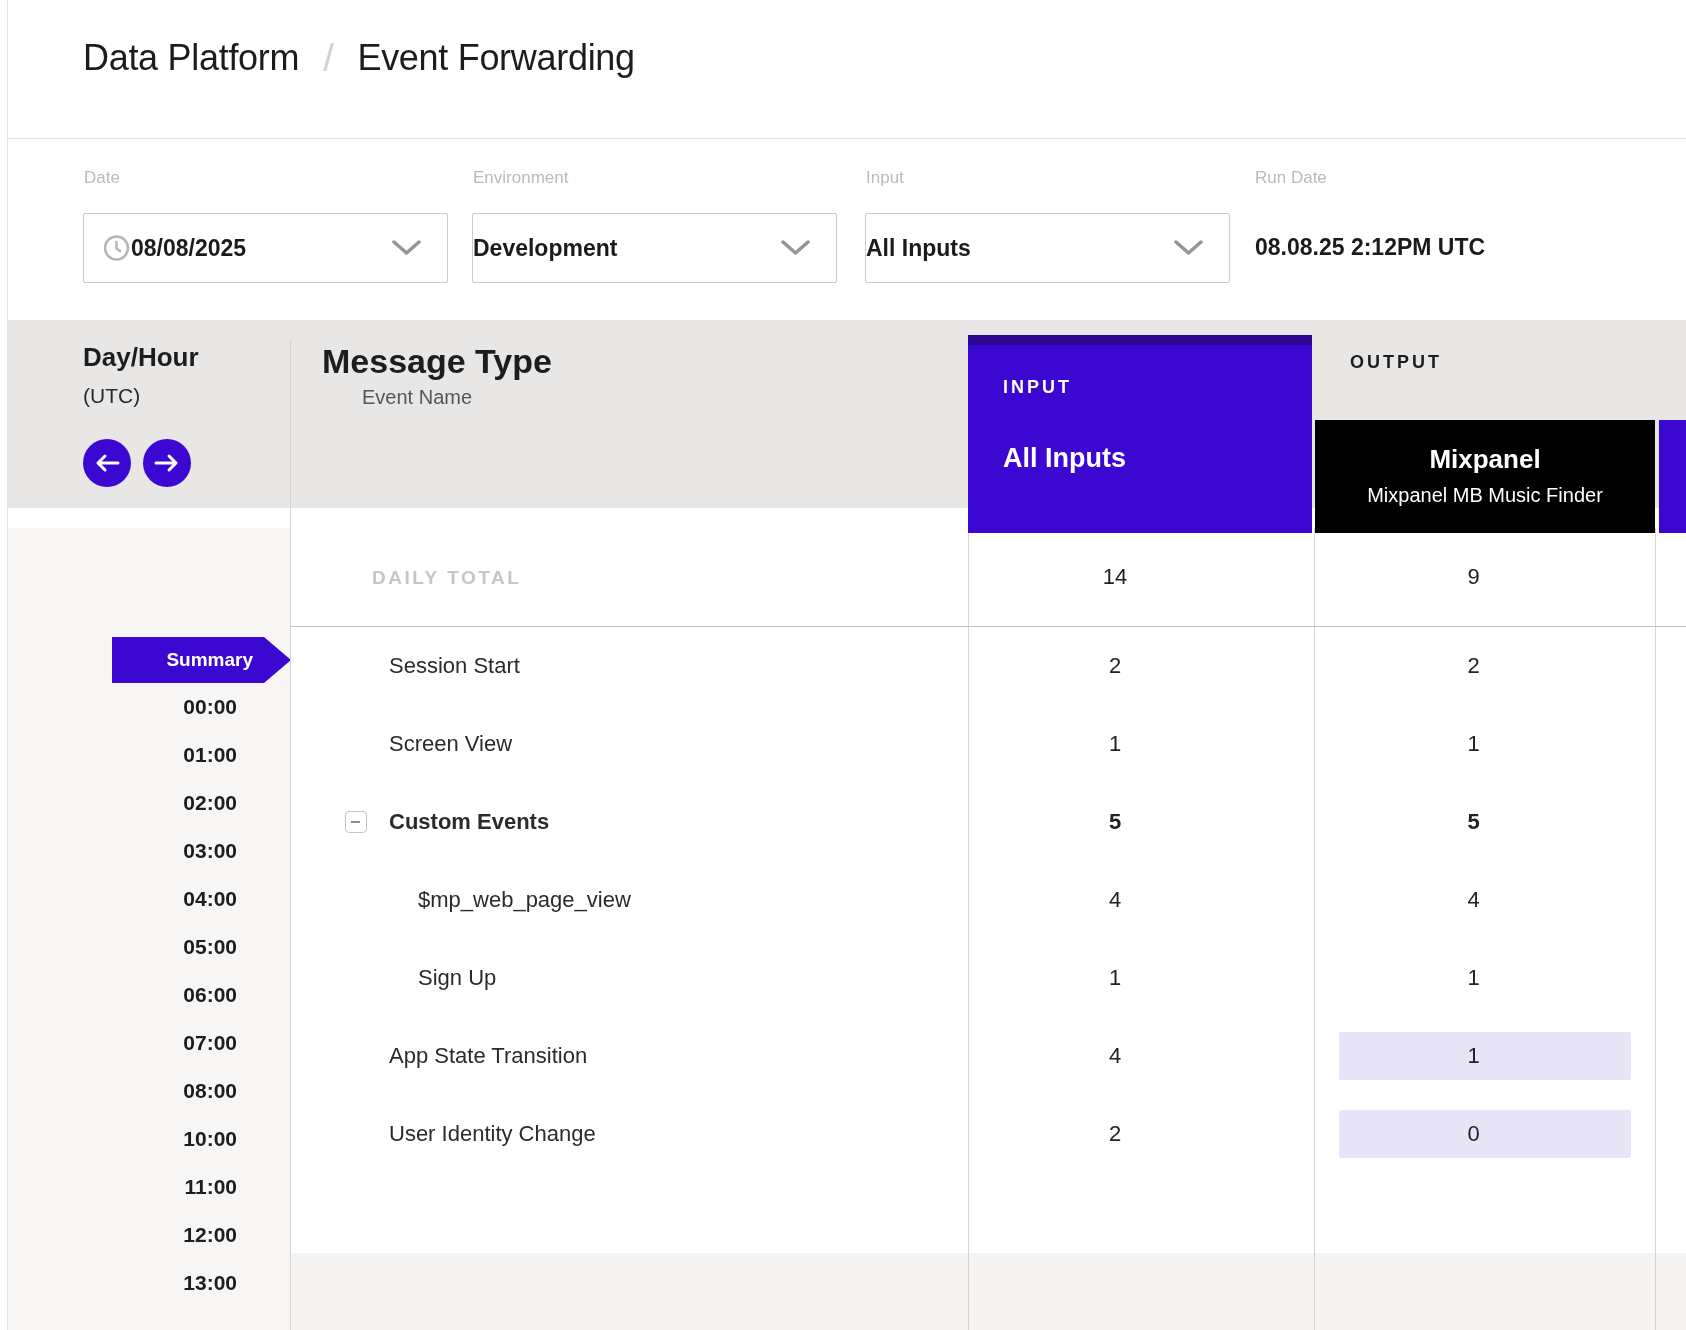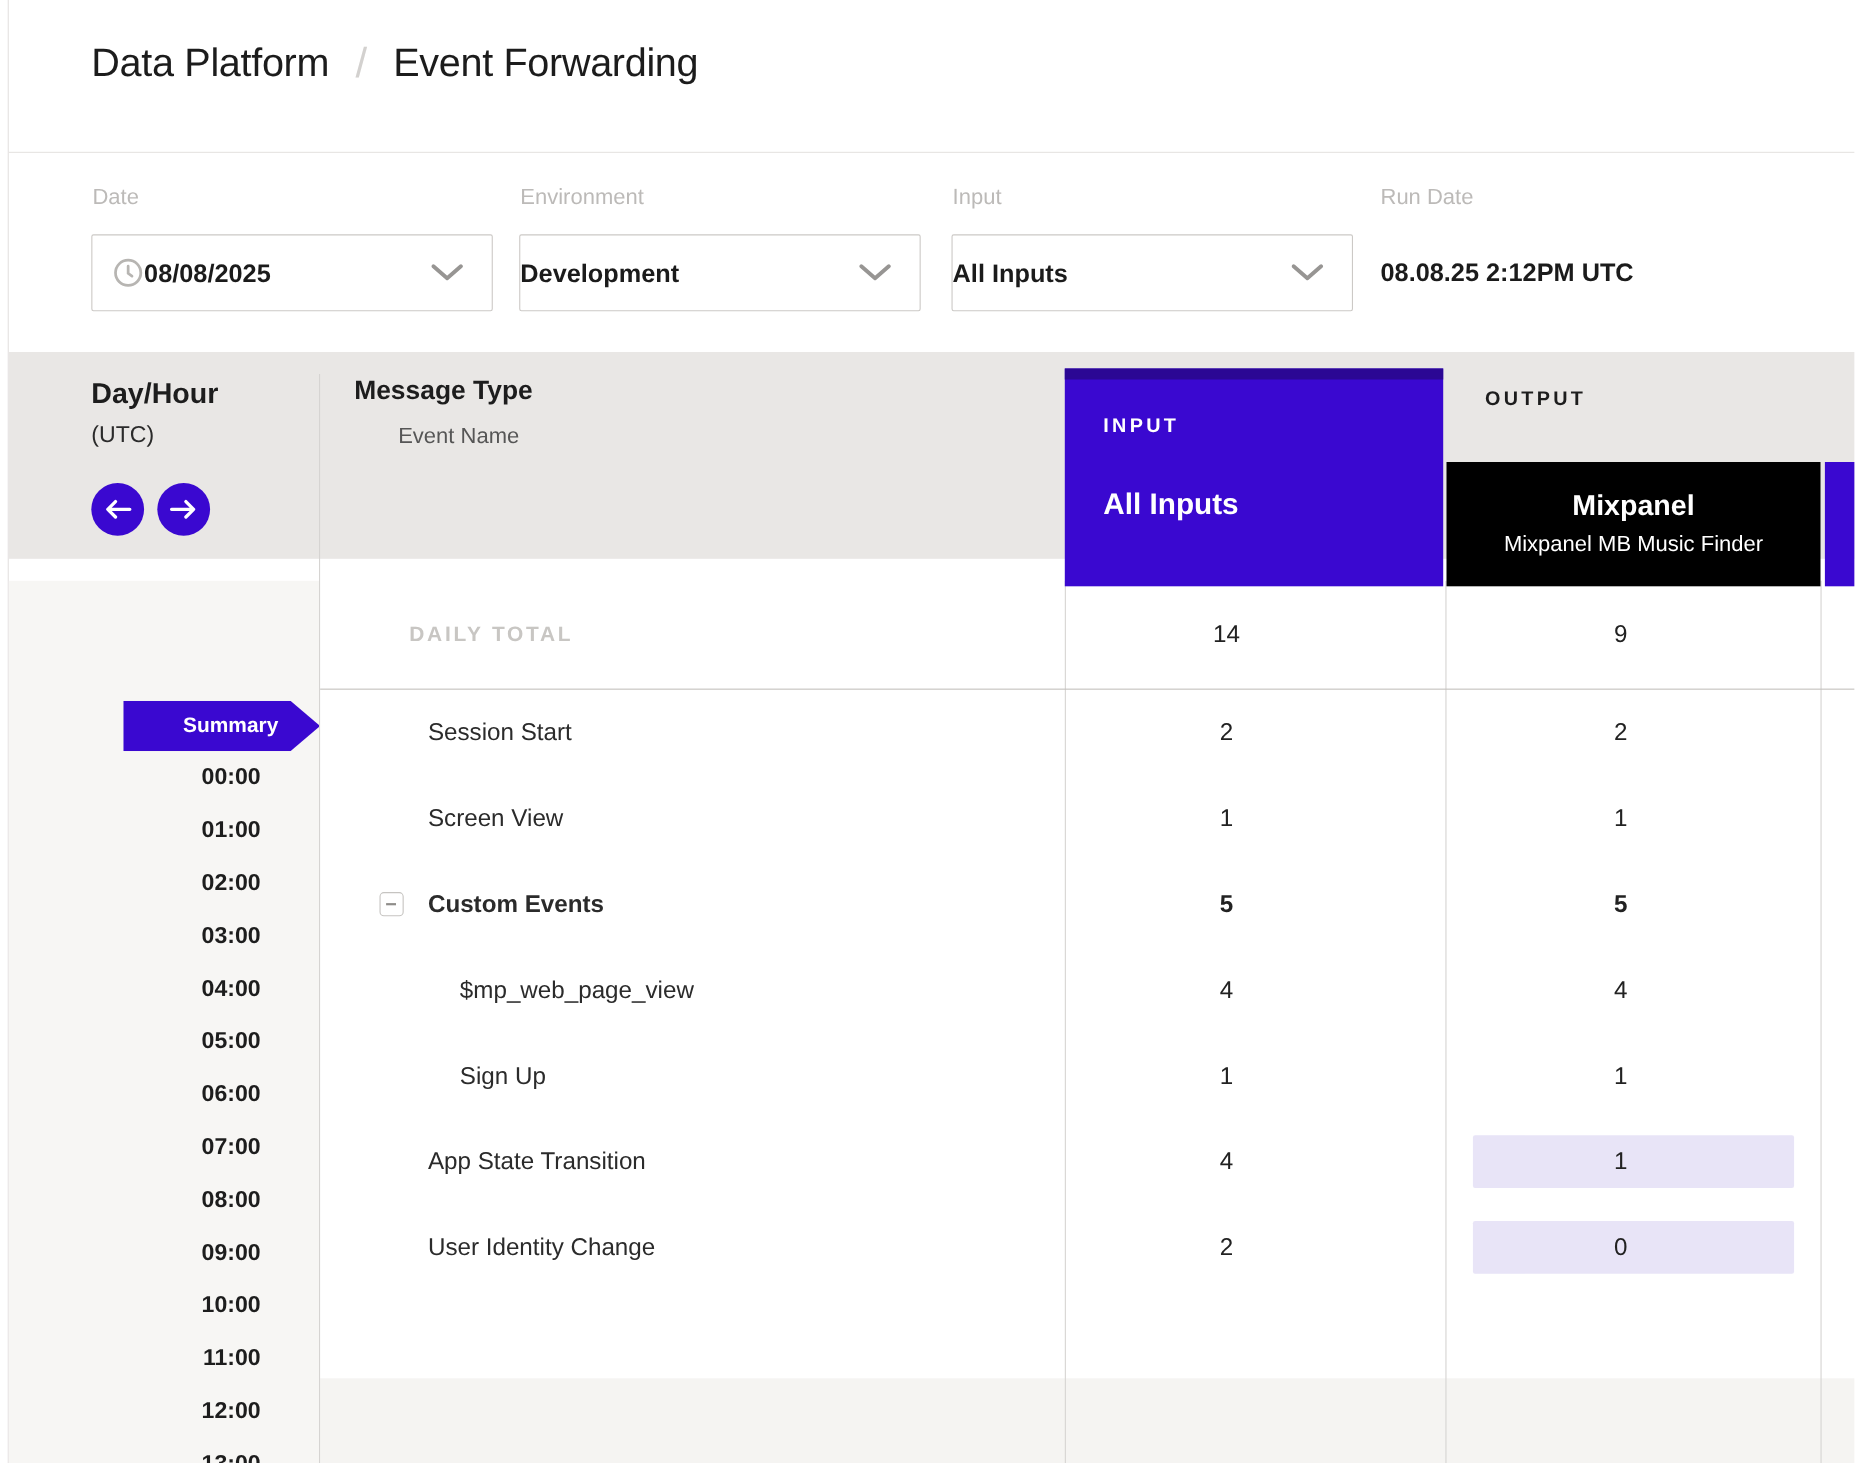--- a/index.html
+++ b/index.html
@@ -11,41 +11,41 @@
     -webkit-font-smoothing:antialiased;
   }
   
   .page-left-border{position:absolute;left:7px;top:0;width:1px;height:1330px;background:#e4e2e0;}
   .breadcrumb{position:absolute;left:83px;top:36px;display:flex;align-items:baseline;gap:24px;
     font-size:36px;font-weight:500;letter-spacing:-.3px;color:#1c1c1c;}
   .breadcrumb .sep{color:#d3d1cf;font-weight:300;font-size:38px;transform:translateY(1px);}
   .header-divider{position:absolute;left:8px;right:0;top:138px;height:1px;background:#e6e4e2;}
 
   
-  .filter-label{position:absolute;top:168px;font-size:20px;color:#bcbab8;}
+  .filter-label{position:absolute;top:168px;font-size:17px;color:#bcbab8;}
   .lbl-date{left:84px;} .lbl-env{left:473px;} .lbl-input{left:866px;} .lbl-run{left:1255px;}
   .filter-box{position:absolute;top:213px;width:365px;height:70px;box-sizing:border-box;
     border:1px solid #ccc9c6;border-radius:2px;background:#fff;display:flex;align-items:center;cursor:pointer;}
   .box-date{left:83px;} .box-env{left:472px;} .box-input{left:865px;}
   .filter-value{font-size:23px;font-weight:700;color:#1b1b1b;}
   .box-date .filter-value{margin-left:47px;}
   .box-env .filter-value,.box-input .filter-value{}
   .clock{position:absolute;left:19px;top:50%;transform:translateY(-50%);width:27px;height:27px;}
   .chev{position:absolute;right:26px;top:50%;transform:translateY(-50%);width:29px;height:16px;}
   .run-date-value{position:absolute;left:1255px;top:234px;font-size:23px;font-weight:700;color:#1b1b1b;}
 
   
   .thead{position:absolute;left:8px;top:320px;width:1678px;height:188px;background:#e9e7e5;}
   .dayhour-title{position:absolute;left:75px;top:22px;font-size:26px;font-weight:700;color:#1d1d1d;}
   .dayhour-sub{position:absolute;left:75px;top:64px;font-size:21px;color:#2b2b2b;}
   .nav-circle{position:absolute;top:119px;width:48px;height:48px;border-radius:50%;
     display:flex;align-items:center;justify-content:center;cursor:pointer;border:none;padding:0;}
   .nav-prev{left:75px;} .nav-next{left:135px;}
   .nav-circle svg{display:block;}
-  .msg-title{position:absolute;left:314px;top:22px;font-size:24px;font-weight:700;color:#1d1d1d;}
+  .msg-title{position:absolute;left:314px;top:22px;font-size:34px;font-weight:700;color:#1d1d1d;}
   .msg-sub{position:absolute;left:354px;top:66px;font-size:20px;color:#565656;}
   .output-label{position:absolute;left:1342px;top:32px;font-size:18px;font-weight:700;letter-spacing:3px;color:#1d1d1d;}
 
   
   .vline-dayhour{position:absolute;left:290px;top:340px;width:1px;height:990px;background:#d6d4d2;z-index:3;}
 
   
   .input-block{position:absolute;left:968px;top:335px;width:344px;height:198px;z-index:4;}
   .input-block .strip{position:absolute;left:0;top:0;width:100%;height:10px;}
   .input-block .col-label{position:absolute;left:35px;top:42px;font-size:18px;font-weight:700;letter-spacing:3px;color:#fff;}
@@ -172,21 +172,20 @@
   <div class="hours">
     <div class="hour">00:00</div>
     <div class="hour">01:00</div>
     <div class="hour">02:00</div>
     <div class="hour">03:00</div>
     <div class="hour">04:00</div>
     <div class="hour">05:00</div>
     <div class="hour">06:00</div>
     <div class="hour">07:00</div>
     <div class="hour">08:00</div>
-    <div class="hour">09:00</div>
     <div class="hour">10:00</div>
     <div class="hour">11:00</div>
     <div class="hour">12:00</div>
     <div class="hour">13:00</div>
   </div>
 </div>
 
 <div class="main-area">
   <div class="bottom-band"></div>
   <div class="vsep vsep-1"></div>

